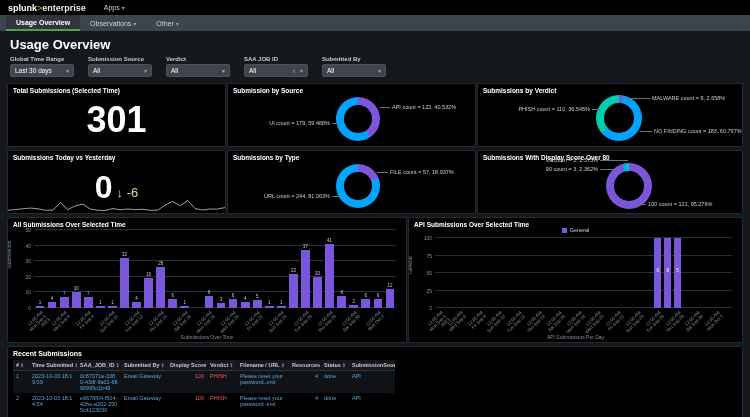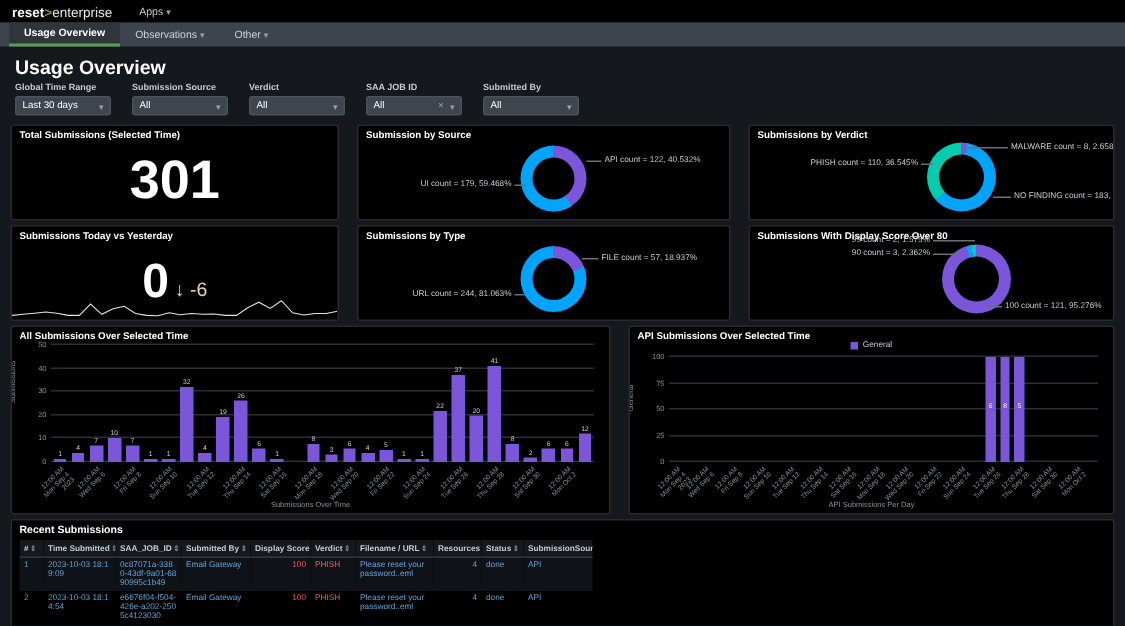--- a/index.html
+++ b/index.html
@@ -5,41 +5,41 @@
   * { margin:0; padding:0; box-sizing:border-box; }
   html,body { width:750px; height:417px; overflow:hidden; background:#15181c;
     font-family:"Liberation Sans", sans-serif; }
   .app { width:750px; height:417px; position:relative; background:#15181c; }
 
   
   .topbar { height:15px; background:#000; display:flex; align-items:center; padding:0 8px; gap:18px; }
   .logo { font-size:9px; color:#fff; letter-spacing:0; }
   .logo .b { font-weight:bold; }
   .logo .gt { color:#65a637; font-weight:bold; }
-  .logo .lite { font-weight:400; color:#e7e9ea;text-align:center; }
+  .logo .lite { font-weight:700; color:#e7e9ea;text-align:center; }
   .menu-item { font-size:7px; color:#c3cbd4; }
   .caret { font-size:6px; color:#9aa2ab; margin-left:2px; }
 
   .navbar { height:16px; background:#3c444d; display:flex; align-items:stretch; padding-left:6px; }
   .nav-item { font-size:7px; color:#cdd4da; display:flex; align-items:center; padding:0 10px; }
   .nav-item.active { color:#fff; background:#2f353b; border-bottom:2px solid #53a051; font-weight:bold; }
 
   .page-title { font-size:13px; font-weight:bold; color:#fff; padding:6px 10px 3px 10px; }
 
   
   .filters { display:flex; gap:14px; padding:1px 10px 6px 10px; }
   .filter-label { font-size:6px; color:#c3cbd4; margin-bottom:2px; font-weight:bold; }
   .filter-select { width:64px; height:13px; background:#3e454d; border:1px solid #4a525a; border-radius:2px;
     display:flex; align-items:center; padding:0 4px; color:#fff; font-size:6.5px; }
   .filter-select .val { flex:1; }
   .filter-select .clear { font-size:5px; color:#9aa2ab; margin-right:2px; }
 
   
   .dash { padding:0 7px; }
-  .row { display:grid; gap:12px; margin-bottom:3px; }
+  .row { display:grid; gap:1px; margin-bottom:3px; }
   .row1, .row2 { grid-template-columns:219px 249px 1fr; height:64px; }
   .rowc { grid-template-columns:400px 1fr; height:126px; }
   .panel { background:#000; border:1px solid #26292f; border-radius:2px; position:relative; overflow:hidden; }
   .panel-title { font-size:6.5px; font-weight:bold; color:#fff; padding:3px 5px 0 5px; }
 
   .bigval { position:absolute; inset:10px 0 0 0; display:flex; align-items:center; justify-content:center; }
   .bigval .num { font-size:36px; font-weight:bold; color:#fff; line-height:1; }
   .bigval .delta { font-size:13px; color:#ecd6a2; margin-left:4px; margin-top:10px; }
   .bigval.small .num { font-size:32px; }
   .spark { position:absolute; left:0; right:0; bottom:1px; height:14px; }
@@ -101,21 +101,21 @@
   .co-sc-90 { left:16px; width:104px; top:15px; } .l-sc-90 { left:122px; width:16px; top:18px; }
   .co-sc-100 { left:170px; top:50px; } .l-sc-100 { left:157px; width:11px; top:53px; }
 </style>
 </head>
 <body>
 
 <div class="app">
 
   <div class="topbar">
     <div class="logo">
-      <span class="b">reset</span><span class="gt">&gt;</span><span class="lite">enterprise</span>
+      <span class="b">splunk</span><span class="gt">&gt;</span><span class="lite">enterprise</span>
     </div>
     <div class="menu-item">
       <span>Apps</span><span class="caret">▾</span>
     </div>
   </div>
 
   <div class="navbar">
     <div class="nav-item active">
       <span>Usage Overview</span>
     </div>

